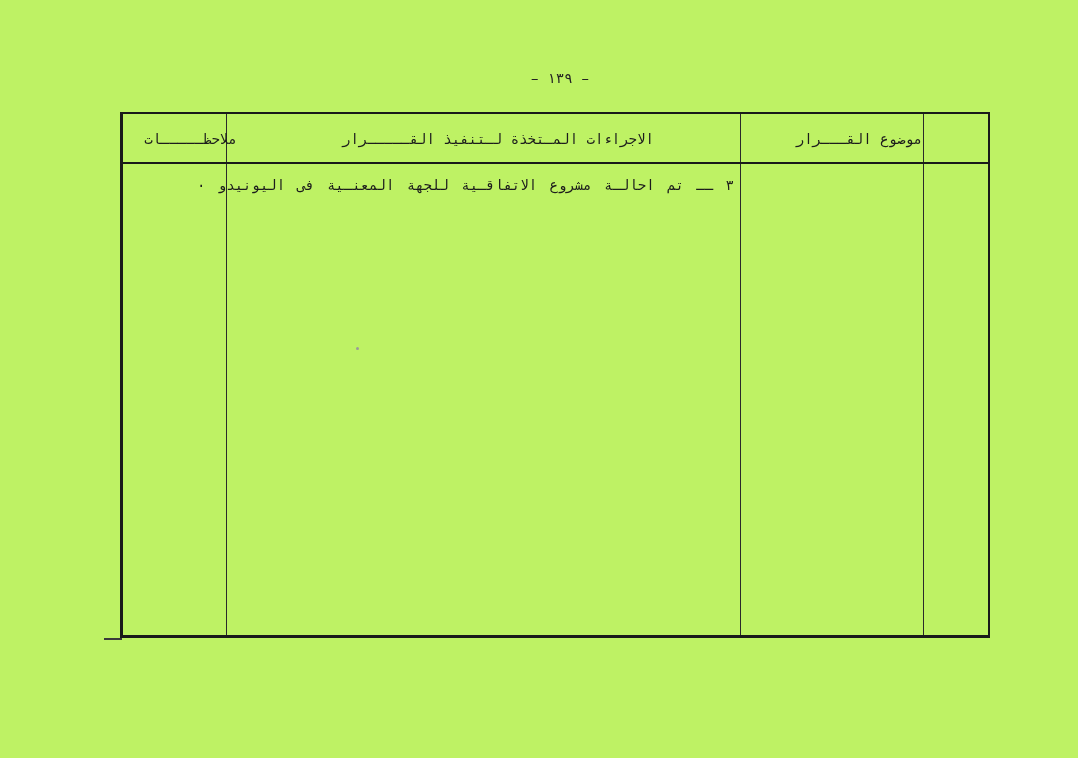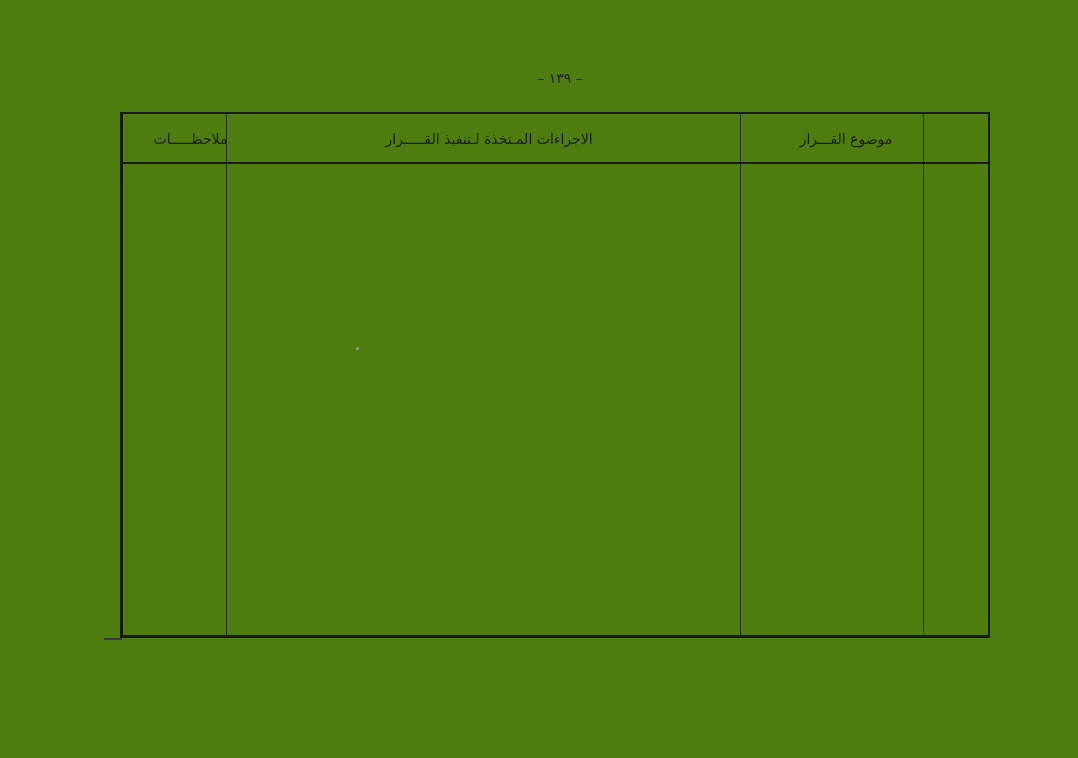--- a/index.html
+++ b/index.html
@@ -3,23 +3,24 @@
 <meta charset="utf-8">
 <style>
   * { margin: 0; padding: 0; box-sizing: border-box; }
   html, body { background: #ffffff; }
   body { font-family: "DejaVu Sans", sans-serif; }
 
   .page {
     position: relative;
     width: 1078px;
     height: 758px;
-    background: #4d7c0f;
+    background: #bef264;
     color: #1c1c1c;
     overflow: hidden;
+    font-family: Liberation Mono, monospace;
   }
 
   .page-number {
     position: absolute;
     top: 70px;
     left: 500px;
     width: 120px;
     text-align: center;
     font-size: 14px;
     letter-spacing: 2px;
@@ -59,22 +60,22 @@
     top: 0; height: 50px;
     display: flex;
     align-items: center;
     justify-content: center;
     font-size: 14px;
     direction: rtl;
     white-space: nowrap;
     color: #1c1c1c;
   }
   .hcell.notes   { left: 0;     width: 103px; padding-left: 32px; }
-  .hcell.actions { left: 109px; width: 514px; }
-  .hcell.subject { left: 611px; width: 183px; padding-left: 41px; }
+  .hcell.actions { left: 118px; width: 514px; }
+  .hcell.subject { left: 624px; width: 183px; padding-left: 41px; }
   .hcell.number  { left: 800px; width: 70px;  }
 
   .actions-body {
     position: absolute;
     left: 103px;
     top: 62px;
     width: 514px;
     padding-right: 6px;
     direction: rtl;
     text-align: right;
@@ -120,20 +121,21 @@
     <div class="v-line v2"></div>
     <div class="v-line v3"></div>
 
     <div class="header-row">
       <div class="hcell subject">موضوع القـــرار</div>
       <div class="hcell actions">الاجراءات المـتخذة لـتنفيذ القـــــرار</div>
       <div class="hcell notes">ملاحظـــــات</div>
     </div>
 
     <div class="actions-body">
+      <div class="actions-line">٣ ــ تم احالـة مشروع الاتفاقـية للجهة المعنـية فى اليونيدو ·</div>
     </div>
 
   </div>
 
   <div class="scan-artifact-line"></div>
   <div class="scan-speck"></div>
 
 </div>
 
 </body></html>

